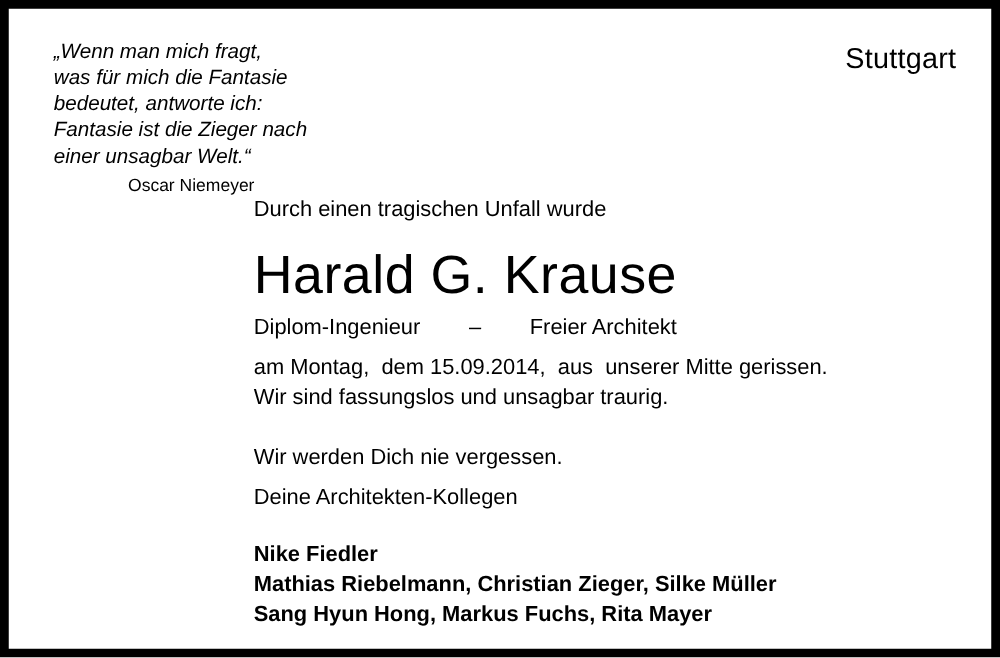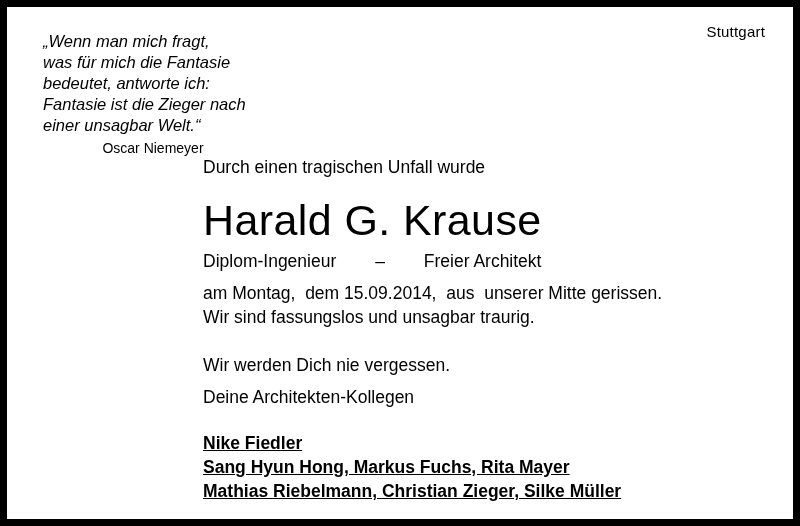--- a/index.html
+++ b/index.html
@@ -20,23 +20,23 @@
   }
   .inner {
     position: relative;
     width: 100%;
     height: 100%;
   }
 
   
   .location {
     position: absolute;
-    top: 16px;
+    top: 26px;
     right: 28px;
-    font-size: 15px;
+    font-size: 23px;
     letter-spacing: 0.2px;
   }
 
   
   .quote-block {
     position: absolute;
     top: 24px;
     left: 24px;
     width: 260px;
     margin-left: 12px;
@@ -92,21 +92,20 @@
   }
   .signers {
     margin-top: 22px;
   }
   .signer {
     display: block;
     font-size: 17.5px;
     font-weight: bold;
     line-height: 24px;
     white-space: nowrap;
-    text-decoration: underline;
   }
 </style>
 </head>
 <body>
 
 <div id="page">
   <div class="inner">
 
     <div class="location">Stuttgart</div>
 
@@ -132,20 +131,20 @@
       <div class="para spaced">
         <span class="l">Wir werden Dich nie vergessen.</span>
       </div>
 
       <div class="para">
         <span class="l">Deine Architekten-Kollegen</span>
       </div>
 
       <div class="signers">
         <span class="signer">Nike Fiedler</span>
+        <span class="signer">Mathias Riebelmann, Christian Zieger, Silke Müller</span>
         <span class="signer">Sang Hyun Hong, Markus Fuchs, Rita Mayer</span>
-        <span class="signer">Mathias Riebelmann, Christian Zieger, Silke Müller</span>
 
       </div>
     </div>
 
   </div>
 </div>
 
 </body></html>

